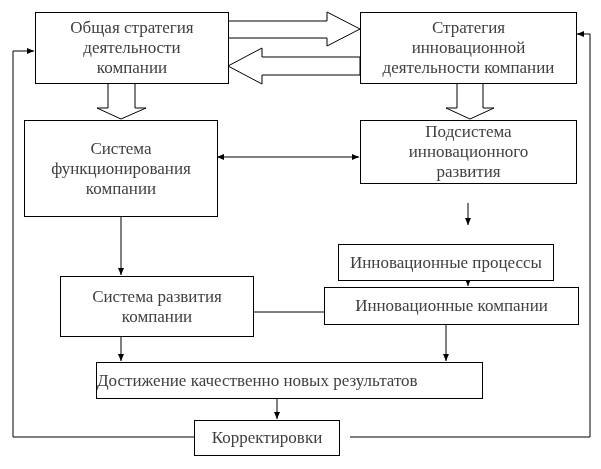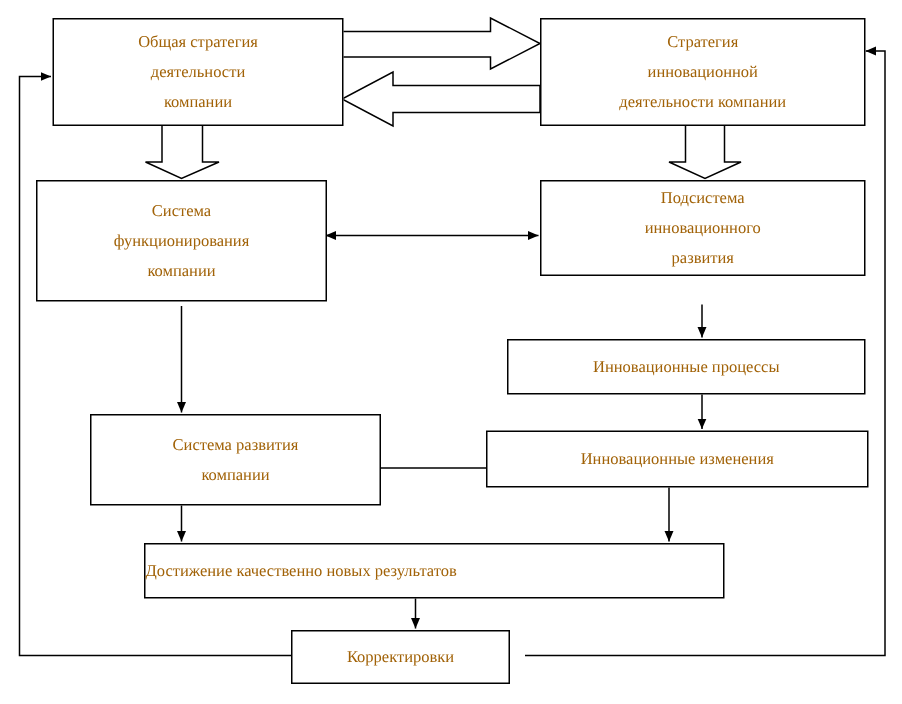--- a/index.html
+++ b/index.html
@@ -8,23 +8,23 @@
     .box {
       position: absolute;
       box-sizing: border-box;
       border: 1px solid #000;
       background: #fff;
       display: flex;
       align-items: center;
       justify-content: center;
       text-align: center;
       font-family: "Liberation Serif", "DejaVu Serif", serif;
-      font-size: 11px;
+      font-size: 17px;
       line-height: 20px;
-      color: #a16207;
+      color: #404040;
     }
     .box span { display: block; white-space: pre-line; }
   </style>
 </head>
 <body>
 
 <div id="canvas">
   <svg id="diagram" viewBox="0 0 601 469">
     <defs>
       <marker id="ah" markerWidth="8" markerHeight="8" refX="7" refY="4" orient="auto" markerUnits="userSpaceOnUse">
@@ -69,38 +69,38 @@
 деятельности
 компании</span>
   </div>
 
   <div class="box" style="left:360px; top:12px; width:217px; height:72px;">
     <span>Стратегия
 инновационной
 деятельности компании</span>
   </div>
 
-  <div class="box" style="left:24px; top:120px; width:194px; height:81px;">
+  <div class="box" style="left:24px; top:120px; width:194px; height:97px;">
     <span>Система
 функционирования
 компании</span>
   </div>
 
   <div class="box" style="left:360px; top:120px; width:217px; height:64px;align-items:center;">
     <span>Подсистема
 инновационного
 развития</span>
   </div>
 
-  <div class="box" style="left:338px; top:226px; width:239px; height:37px;">
+  <div class="box" style="left:338px; top:244px; width:216px; height:37px;">
     <span>Инновационные процессы</span>
   </div>
 
   <div class="box" style="left:324px; top:287px; width:255px; height:38px;">
-    <span>Инновационные изменения</span>
+    <span>Инновационные компании</span>
   </div>
 
   <div class="box" style="left:24px; top:276px; width:194px; height:61px;margin-left:36px;">
     <span>Система развития
 компании</span>
   </div>
 
   <div class="box" style="left:96px; top:362px; width:387px; height:37px; justify-content:flex-start; ">
     <span>Достижение качественно новых результатов</span>
   </div>

